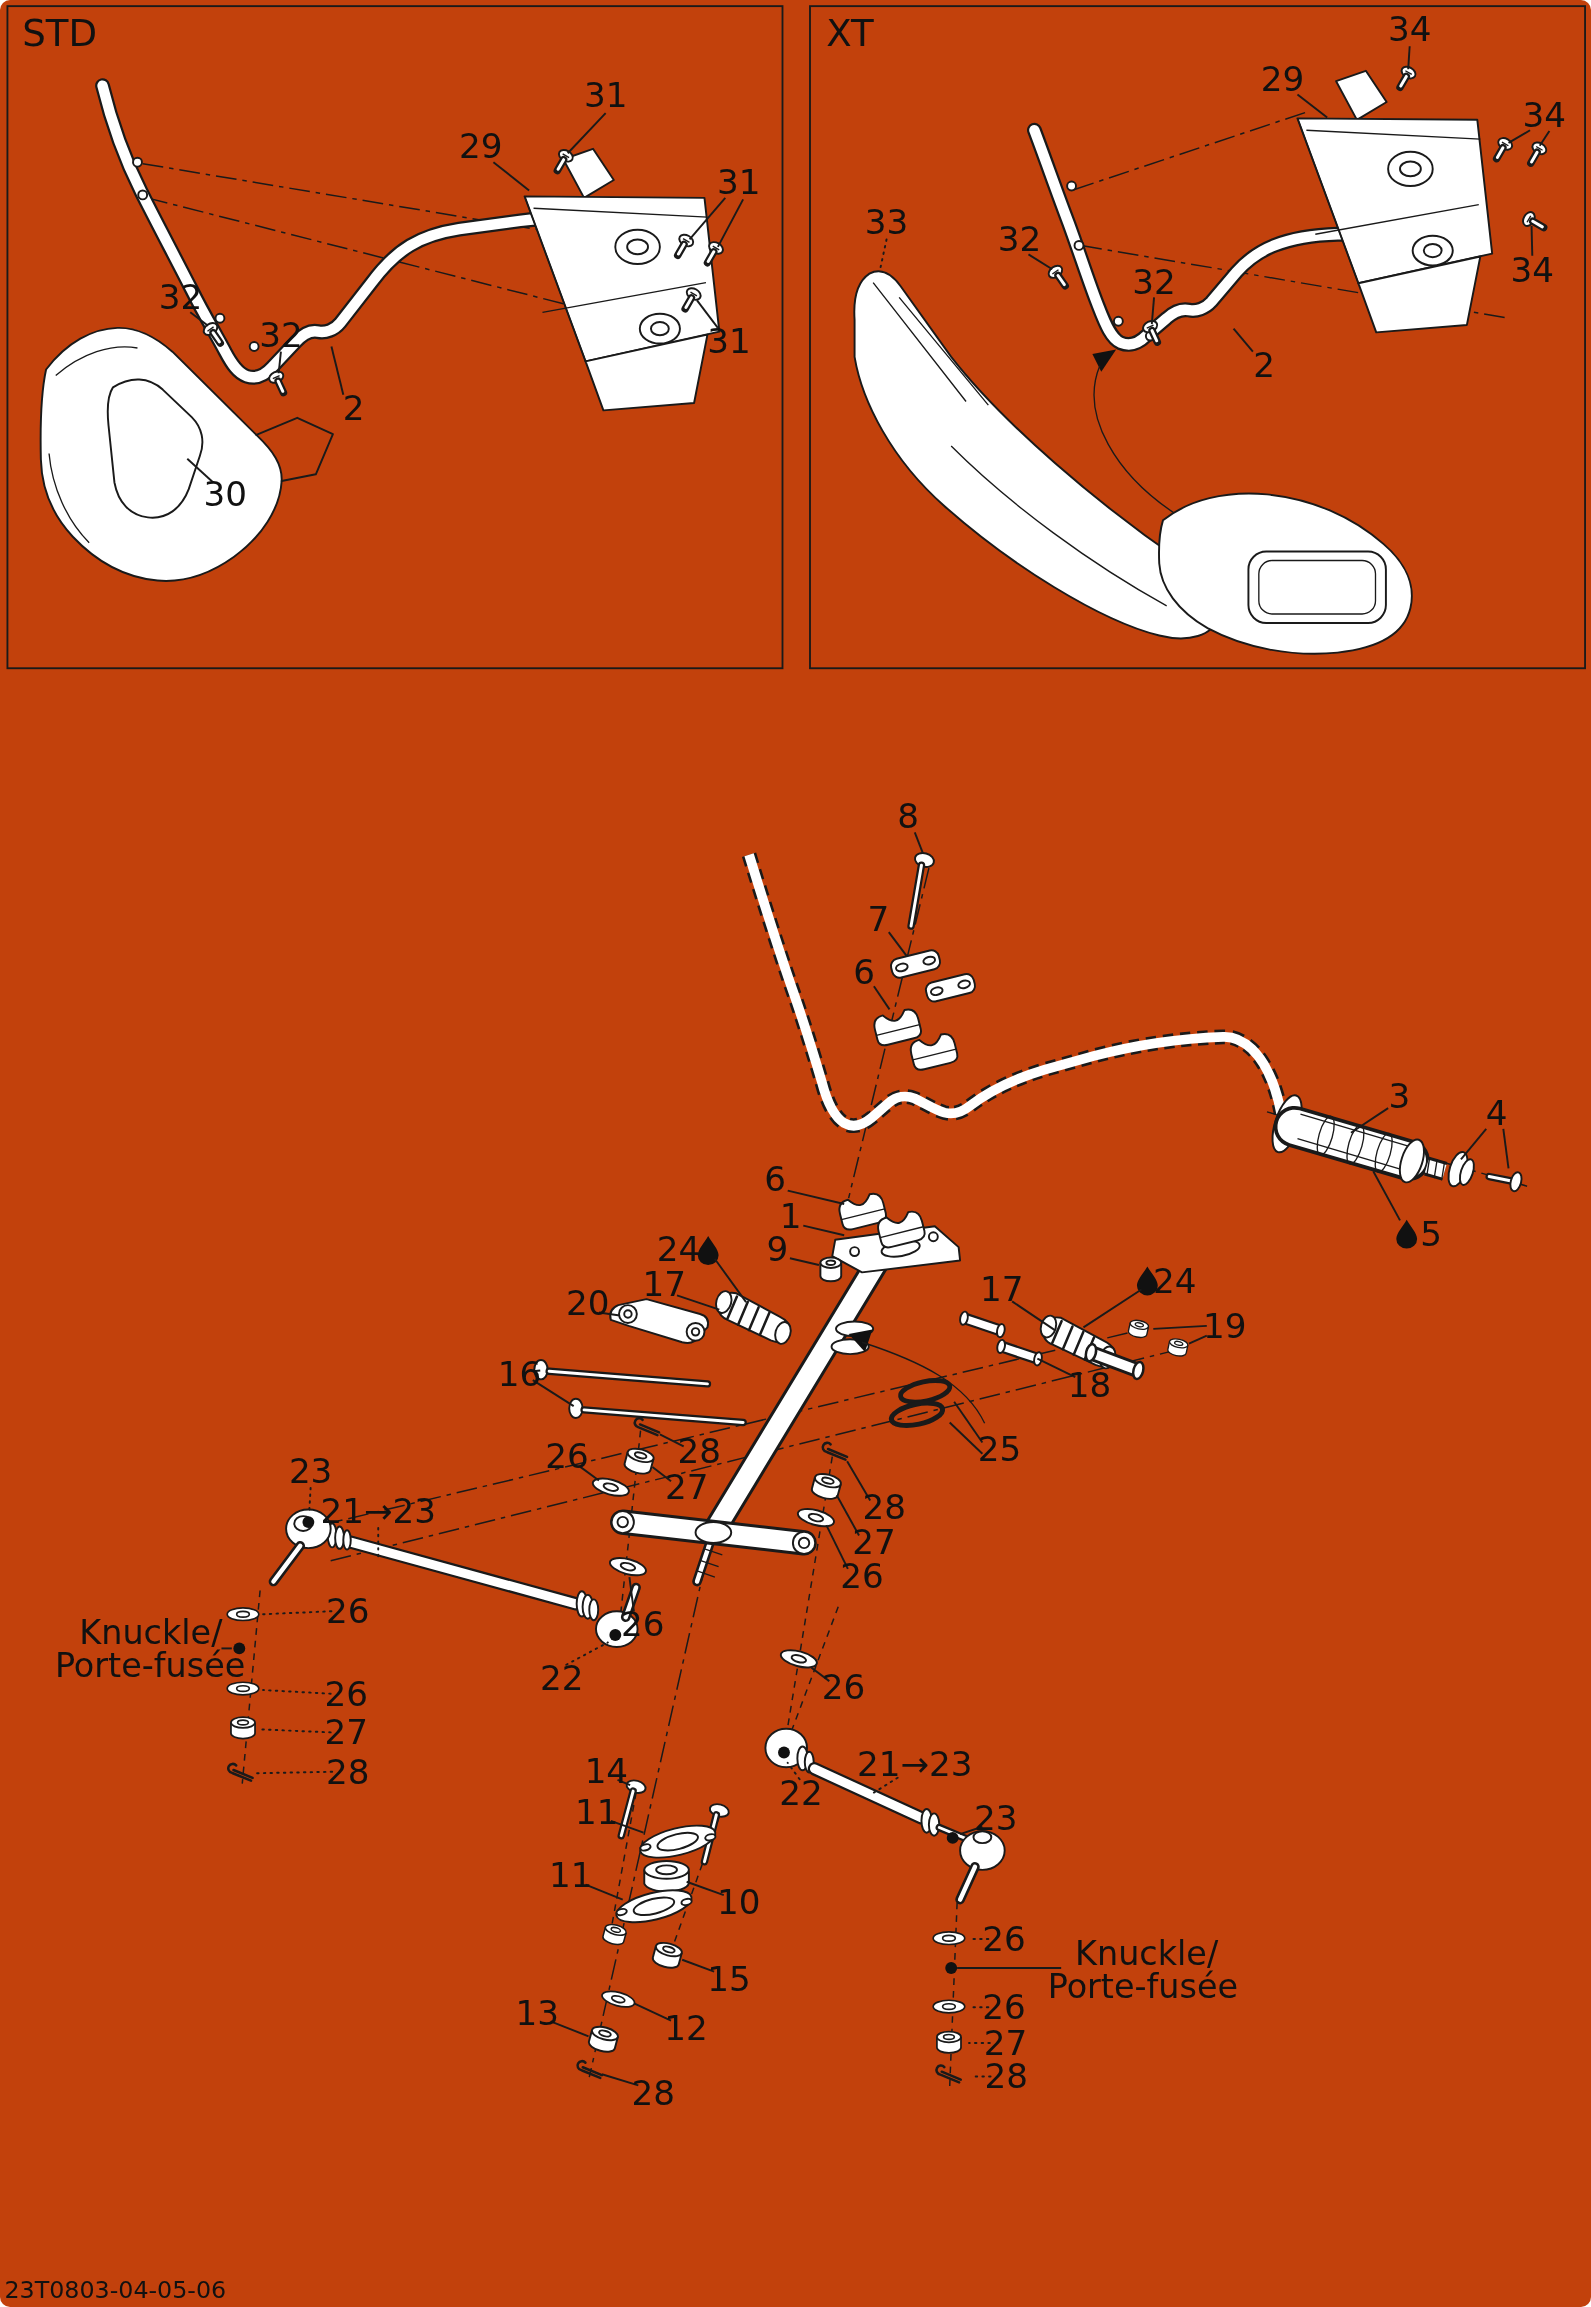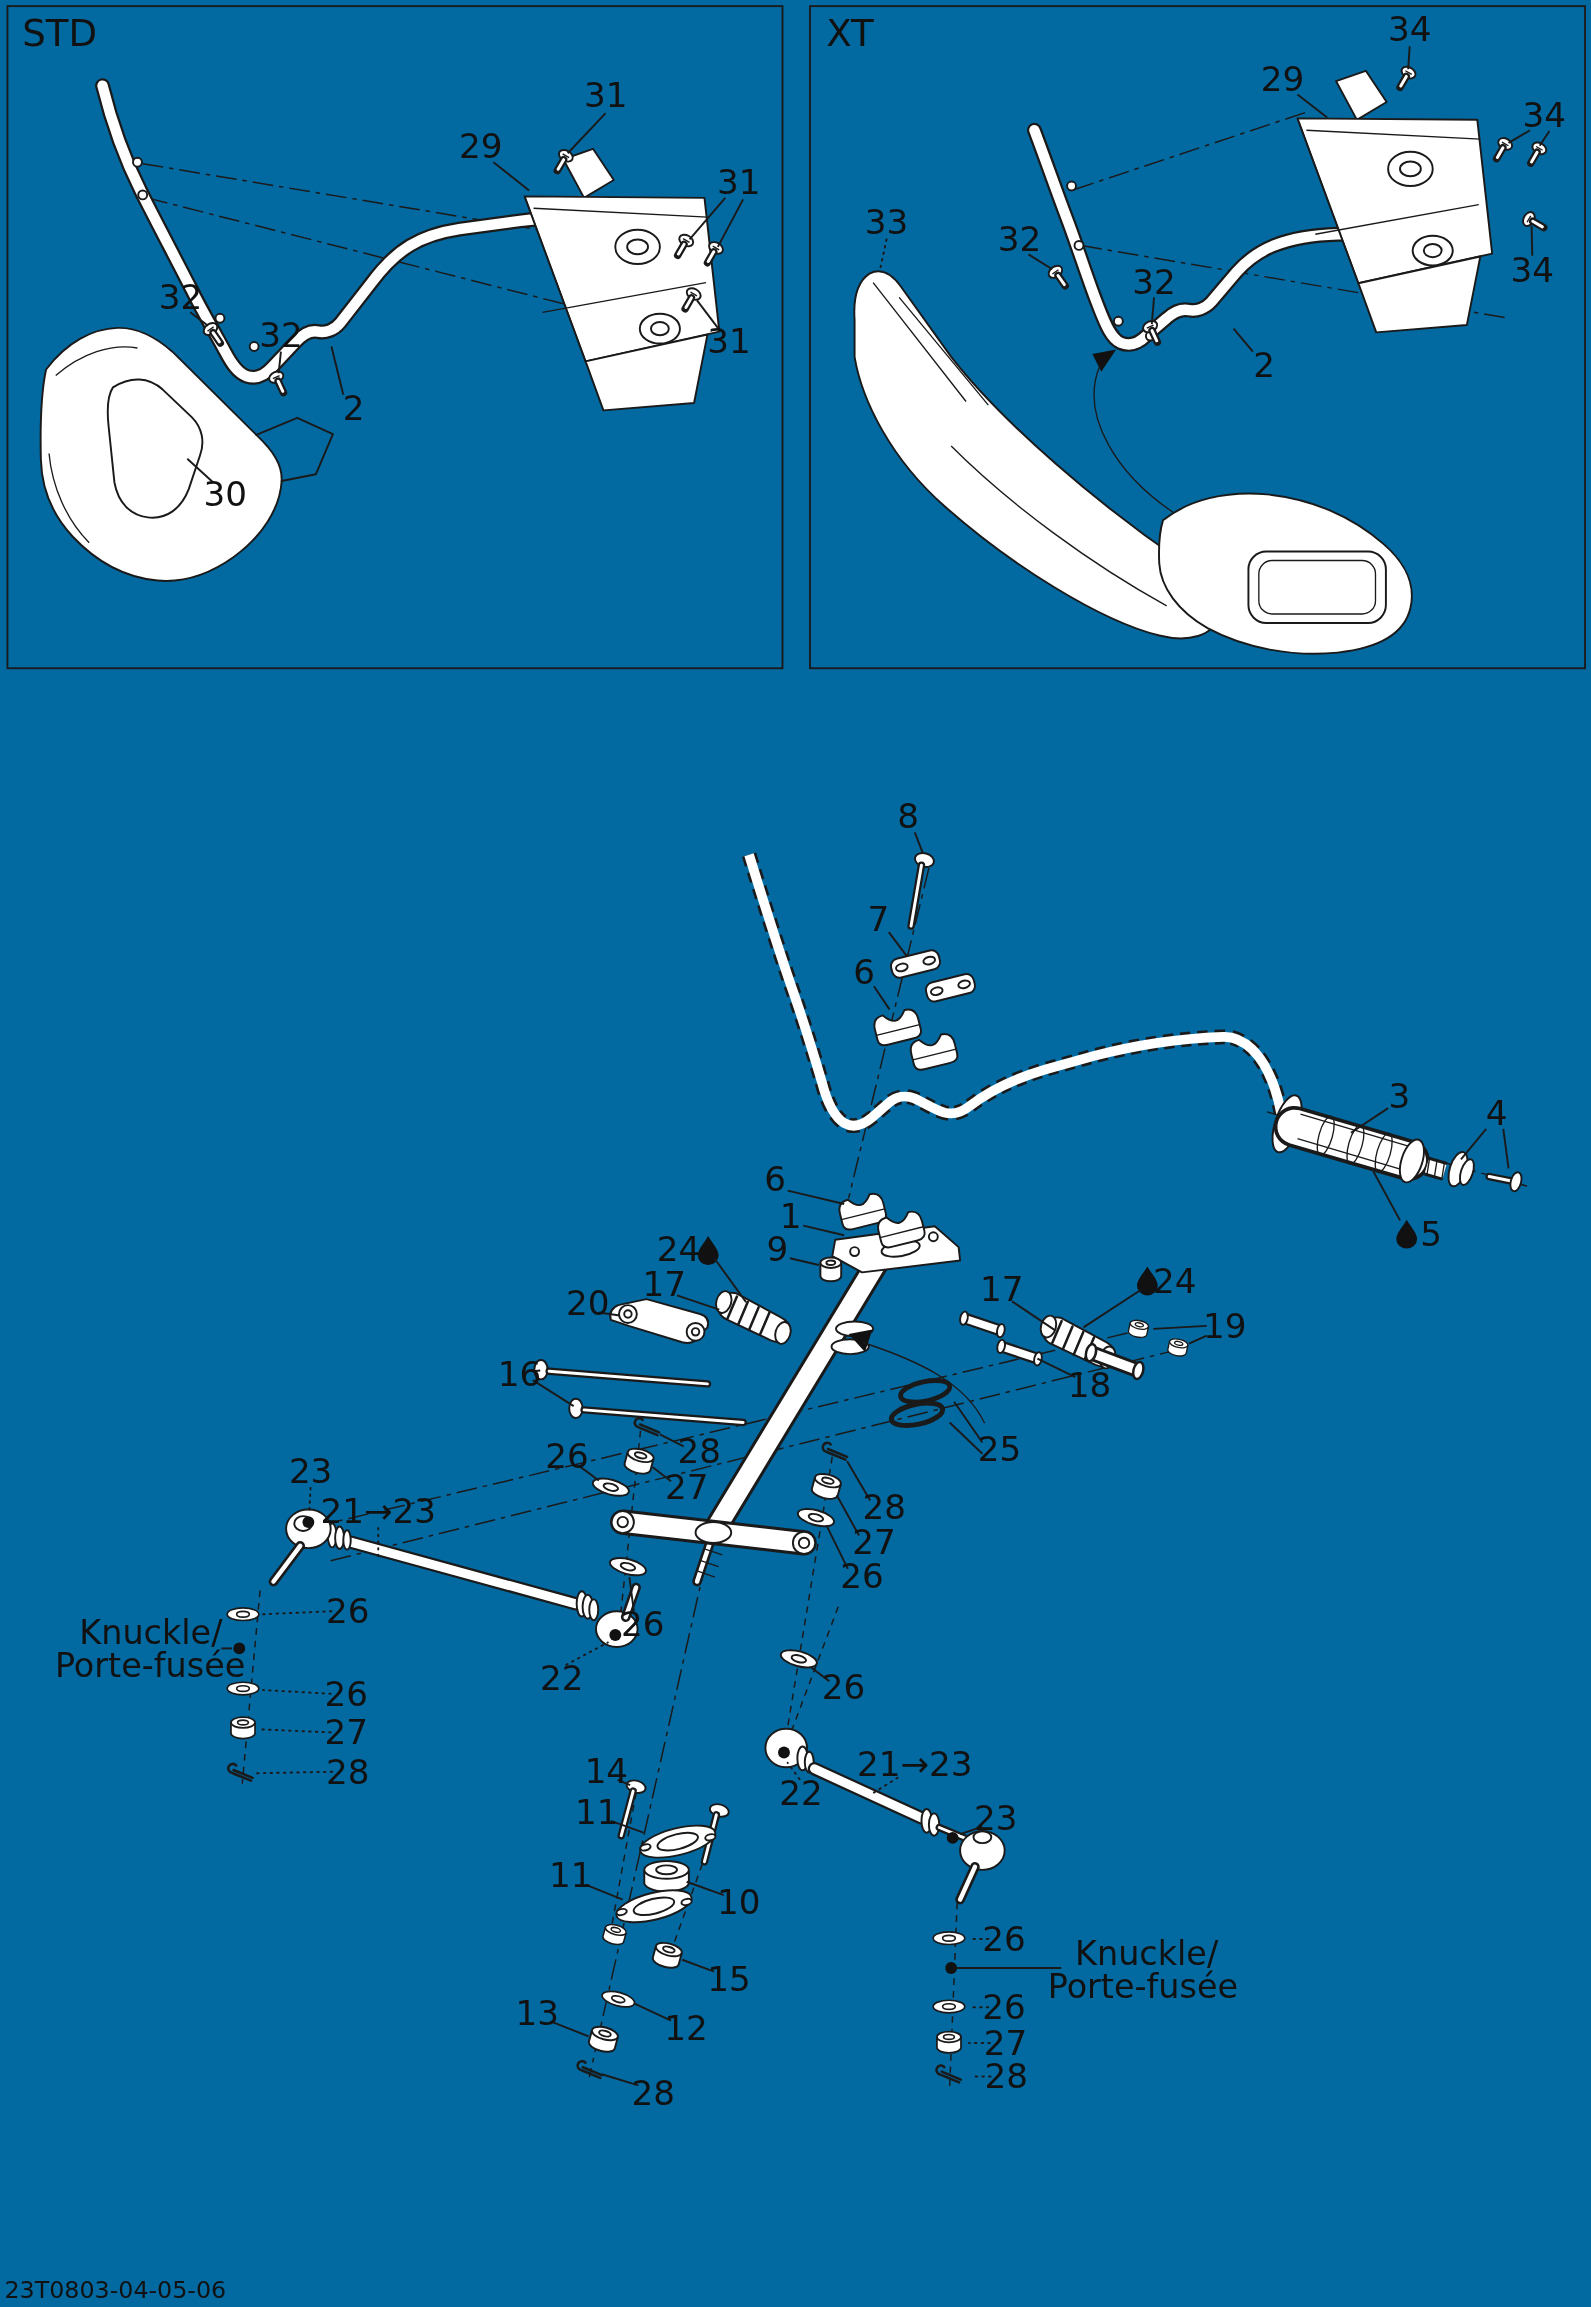--- a/index.html
+++ b/index.html
@@ -1,16 +1,16 @@
 <!DOCTYPE html>
 <html style="font-size:12px"><head>
 <meta charset="utf-8">
 <style>
   html,body{margin:0;padding:0;background:#fff;}
-  #page{position:relative;width:1591px;height:2307px;background:#0369a1;}
+  #page{position:relative;width:1591px;height:2307px;background:#c2410c;border-radius:10px;}
   svg{display:block;}
   text{font-family:"DejaVu Sans","Liberation Sans",sans-serif;font-size:46px;fill:#111;}
   .title{font-size:50px;}
   .kn{font-size:45px;}
   .code{font-size:32px;}
   .ink{stroke:#1a1a1a;fill:none;stroke-width:2.6;stroke-linejoin:round;stroke-linecap:round;}
   .thin{stroke:#1a1a1a;fill:none;stroke-width:1.8;}
   .fillw{fill:#fff;stroke:#1a1a1a;stroke-width:2.6;stroke-linejoin:round;}
   .blk{fill:#111;stroke:none;}
   .box{fill:none;stroke:#1a1a1a;stroke-width:2.5;}

